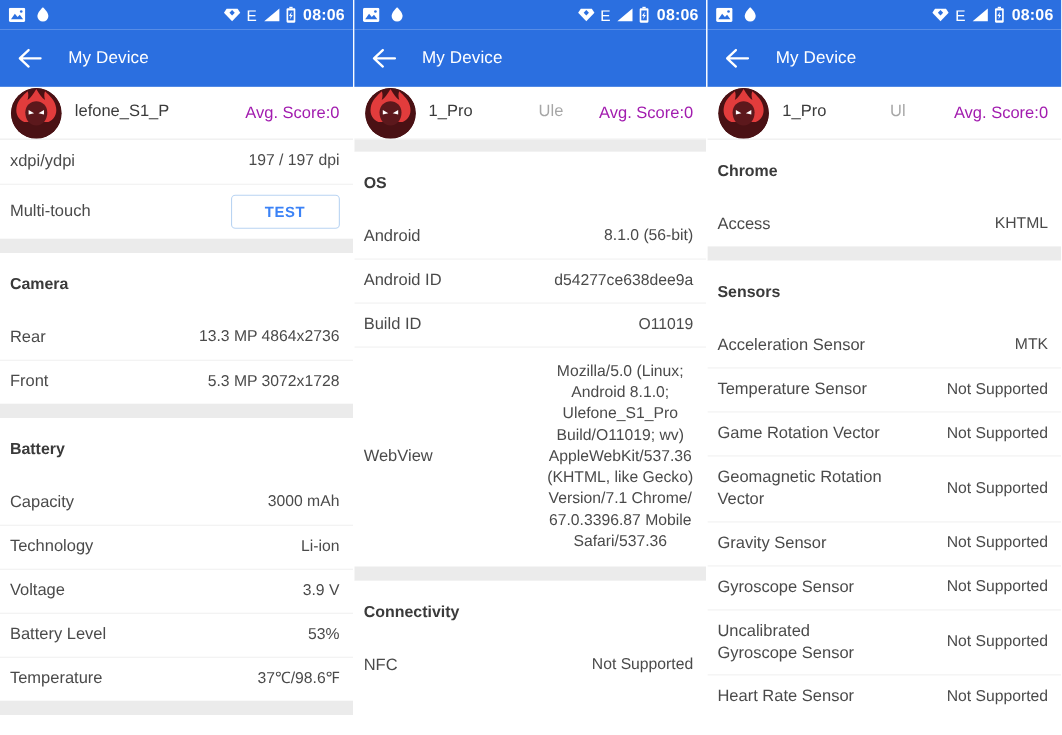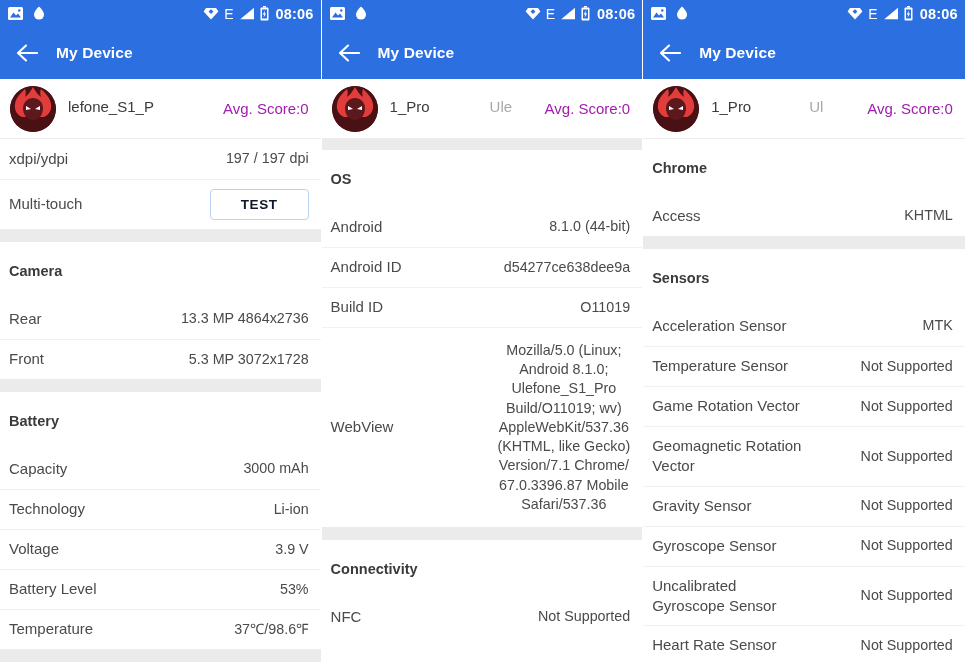--- a/index.html
+++ b/index.html
@@ -58,28 +58,28 @@
     padding-left: 14px;
   }
   .back-btn {
     width: 26px; height: 26px;
     display: flex; align-items: center; justify-content: center;
     cursor: pointer;
   }
   .appbar-title {
     color: #ffffff;
     font-size: 15.5px;
-    font-weight: bold;
-    margin-left: 16px;
+    font-weight: normal;
+    margin-left: 22px;
     letter-spacing: 0.1px;
   }
 
   
   .devhead {
-    height: 60px;
+    height: 48px;
     background: #ffffff;
     display: flex;
     align-items: center;
     padding: 0 12px 0 10px;
     border-bottom: 1px solid #ececec;
     position: relative;
   }
   .logo {
     width: 46px; height: 46px;
     border-radius: 50%;
@@ -154,21 +154,21 @@
     text-align: center;
     line-height: 1.35;
     white-space: pre-line;
   }
   .row.webview { min-height: 200px; }
 
   .test-btn {
     border: 1px solid #b9d4f2;
     border-radius: 4px;
     background: #ffffff;
-    color: #0f172a;
+    color: #3b82f6;
     font-size: 13.5px;
     font-weight: bold;
     letter-spacing: 0.6px;
     padding: 7px 30px;
     cursor: pointer;
     font-family: "Liberation Sans", sans-serif;
   }
 </style>
 </head>
 <body>
@@ -331,21 +331,21 @@
         <span class="mq-b" style="left:100px">Ule</span>
       </div>
       <div class="avg">Avg. Score:0</div>
     </div>
 
     <div class="body-scroll">
       <div class="gap thin"></div>
       <div class="sect-title">OS</div>
       <div class="row first">
         <div class="k">Android</div>
-        <div class="v">8.1.0 (44-bit)</div>
+        <div class="v">8.1.0 (56-bit)</div>
       </div>
       <div class="row">
         <div class="k">Android ID</div>
         <div class="v">d54277ce638dee9a</div>
       </div>
       <div class="row">
         <div class="k">Build ID</div>
         <div class="v">O11019</div>
       </div>
       <div class="row webview">

